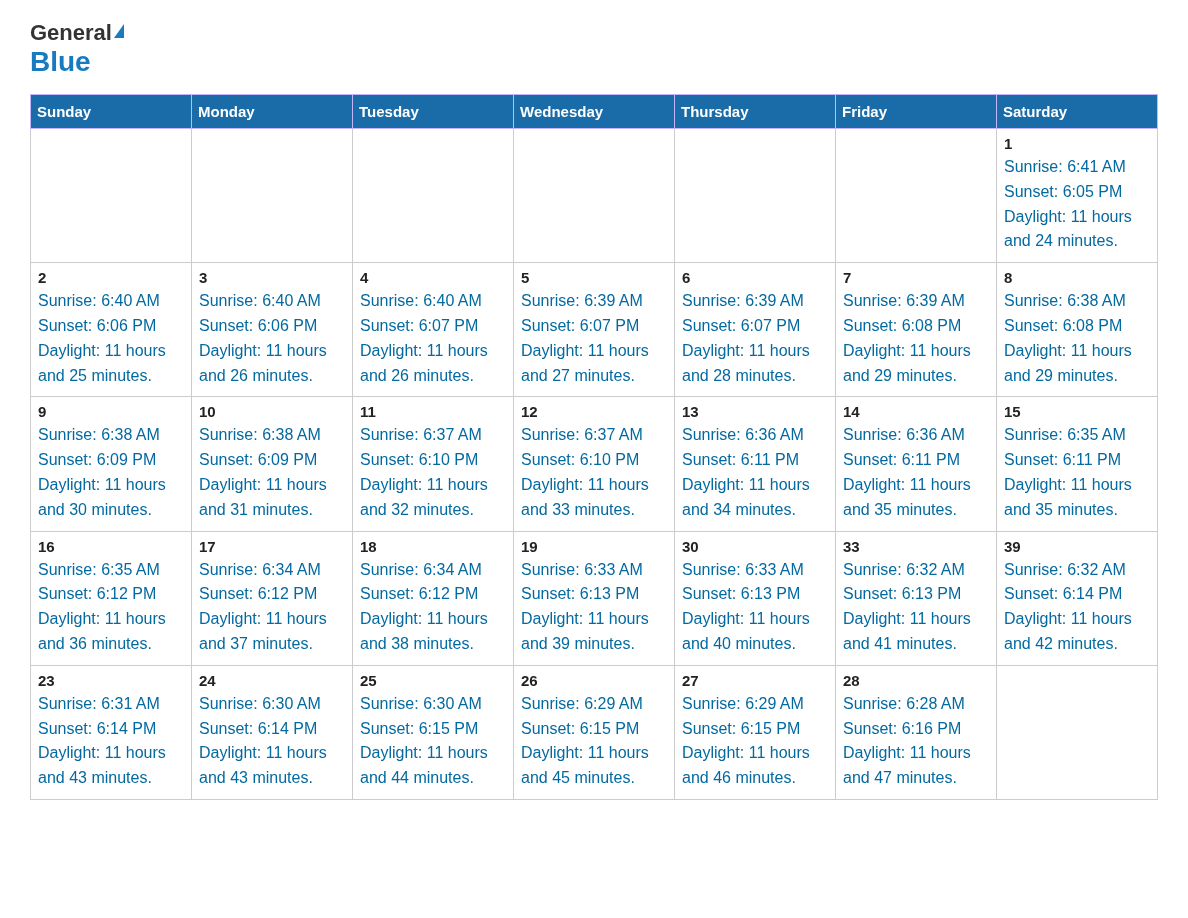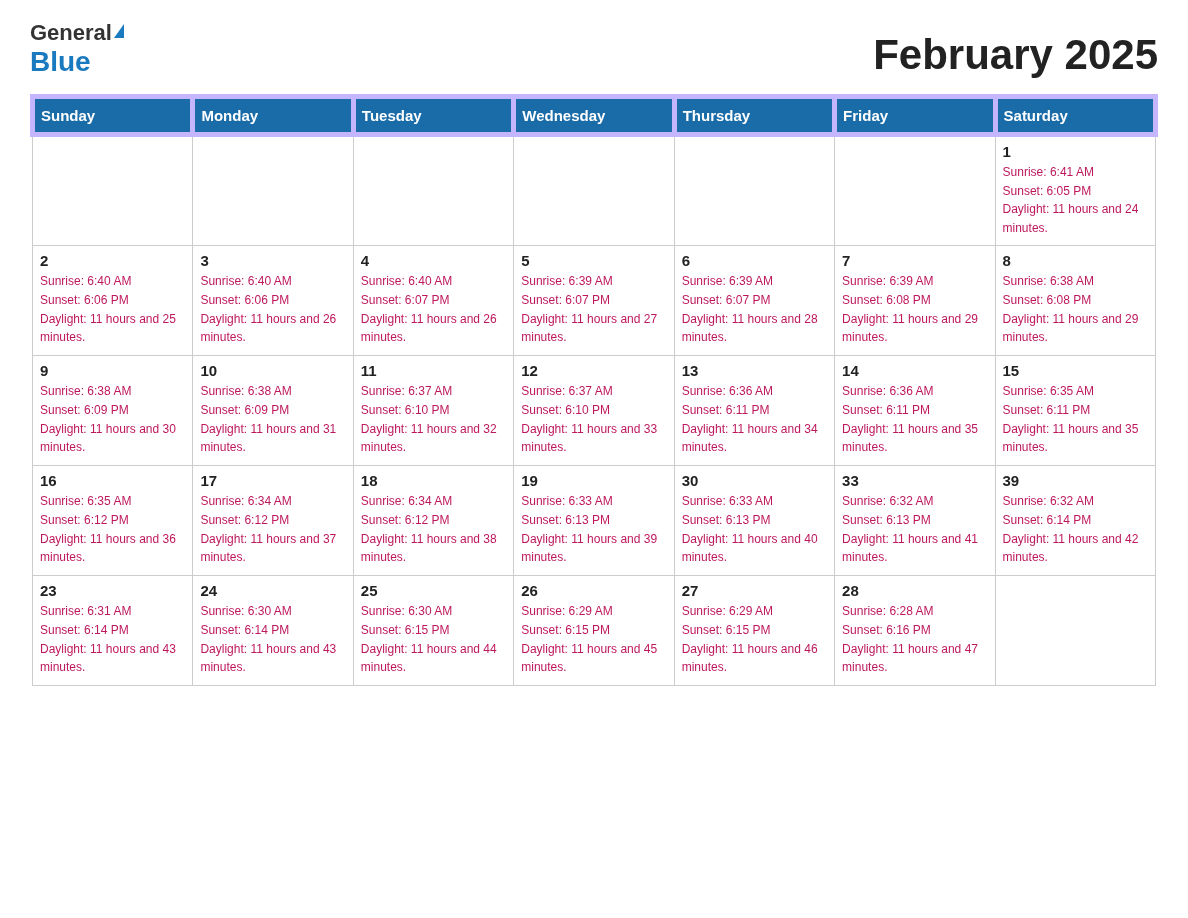--- a/index.html
+++ b/index.html
@@ -5,21 +5,21 @@
     * { box-sizing: border-box; margin: 0; padding: 0; }
     body {
       font-family: Arial, sans-serif;
       background: #fff;
       padding: 20px 30px;
       color: #333;
     }
     .header {
       display: flex;
       justify-content: space-between;
-      align-items: flex-end;
+      align-items: center;
       margin-bottom: 16px;
     }
     .logo {
       display: flex;
       flex-direction: column;
       align-items: flex-start;
     }
     .logo-general {
       font-size: 22px;
       font-weight: bold;
@@ -62,41 +62,41 @@
       border-collapse: collapse;
       table-layout: fixed;
     }
     .calendar thead tr th {
       background-color: #1a6ca8;
       color: #fff;
       padding: 8px 6px;
       font-size: 15px;
       font-weight: bold;
       text-align: left;
-      border: 5px solid #c4b5fd;
+      border: 1px solid #c4b5fd;
       margin-top: 44px;
     }
     .calendar tbody tr td {
       vertical-align: top;
       padding: 6px 7px 8px 7px;
       border: 1px solid #ccc;
       font-size: 12.5px;
       height: 110px;
       background: #fff;
     }
     .day-number {
       font-size: 15px;
       font-weight: bold;
       color: #222;
       display: block;
       margin-bottom: 3px;
     }
     .day-info {
-      font-size: 12px;
-      color: #be185d;
+      font-size: 16px;
+      color: #0369a1;
       line-height: 1.55;
     }
     .empty-cell {
       background: #f9f9f9;
     }
     .logo-row {
       display: flex;
       align-items: center;
       gap: 0;
     }
@@ -106,21 +106,20 @@
 
 <div class="header">
   <div class="logo">
     <div class="logo-row">
       <span class="logo-general">General</span>
       <span class="logo-triangle"></span>
     </div>
     <span class="logo-blue">Blue</span>
   </div>
   <div class="title-block">
-    <div class="month-title">February 2025</div>
   </div>
 </div>
 
 <table class="calendar">
   <thead>
     <tr>
     <th>Sunday</th>
         <th>Monday</th>
         <th>Tuesday</th>
         <th>Wednesday</th>

